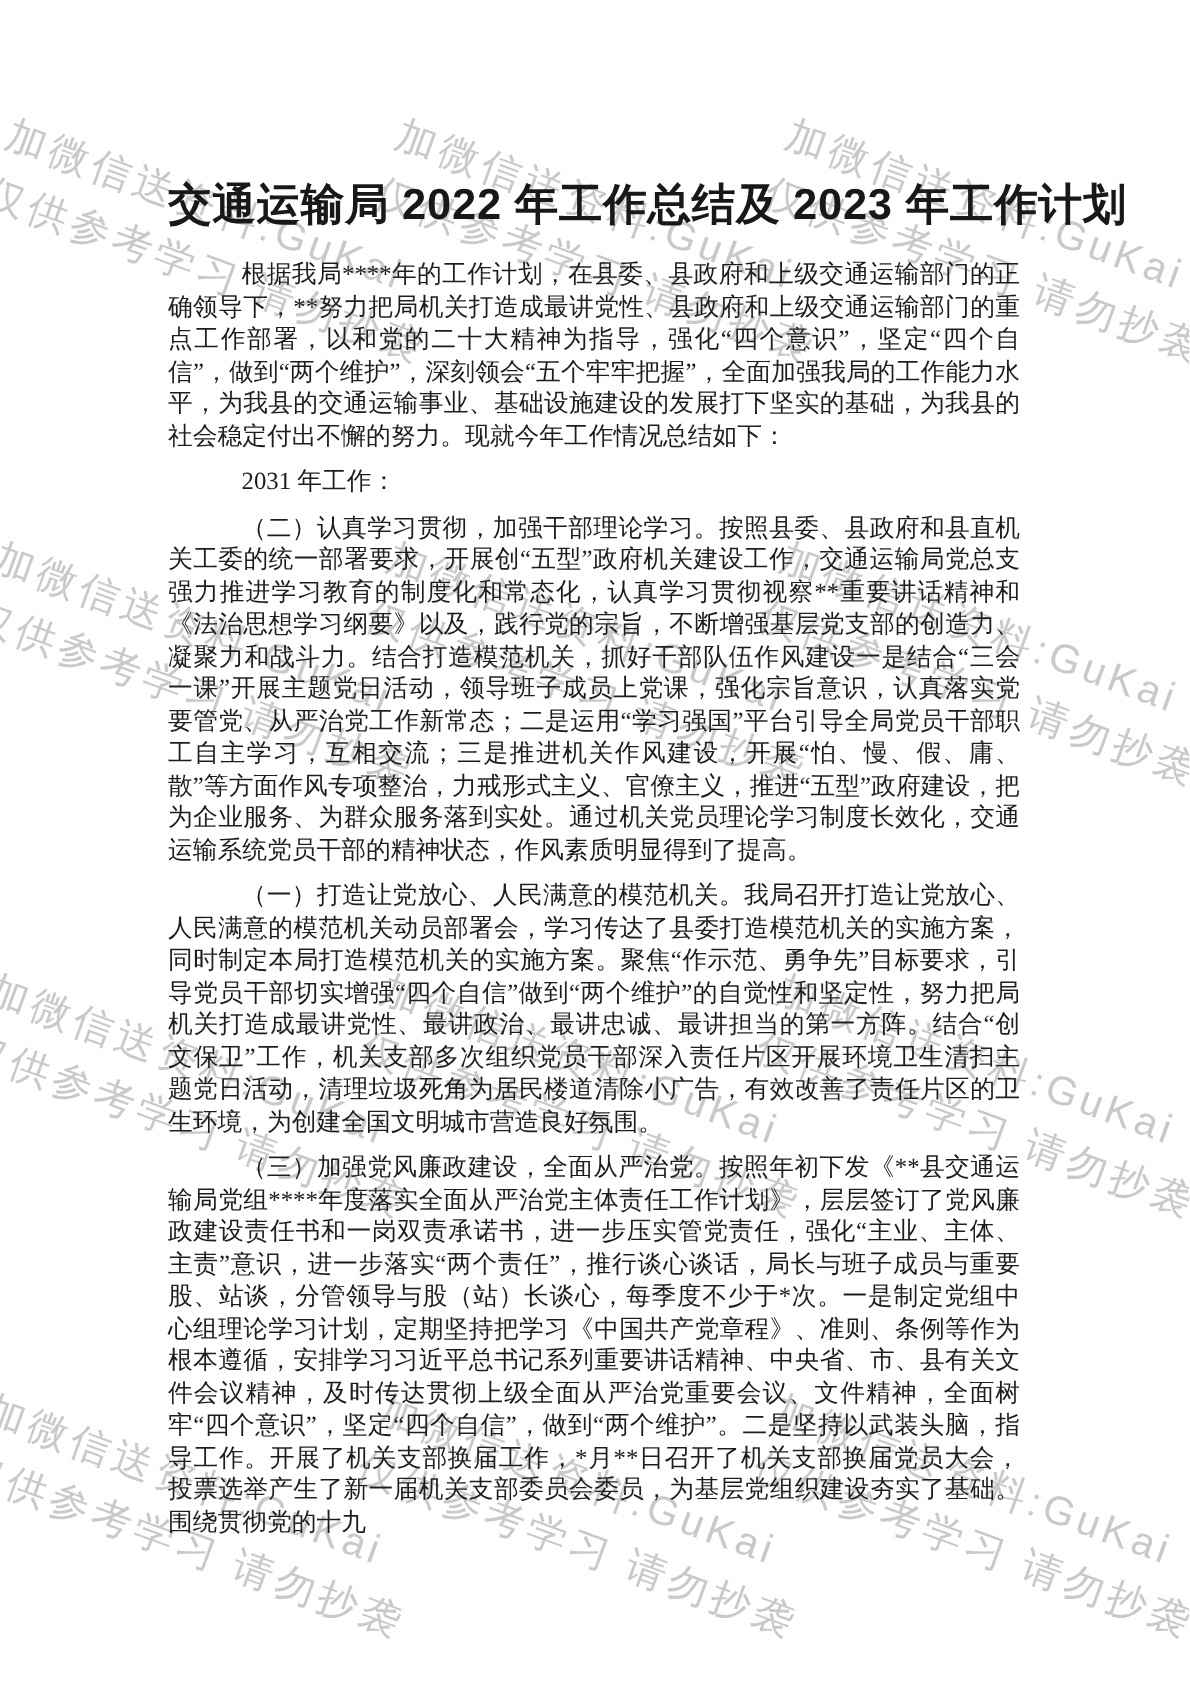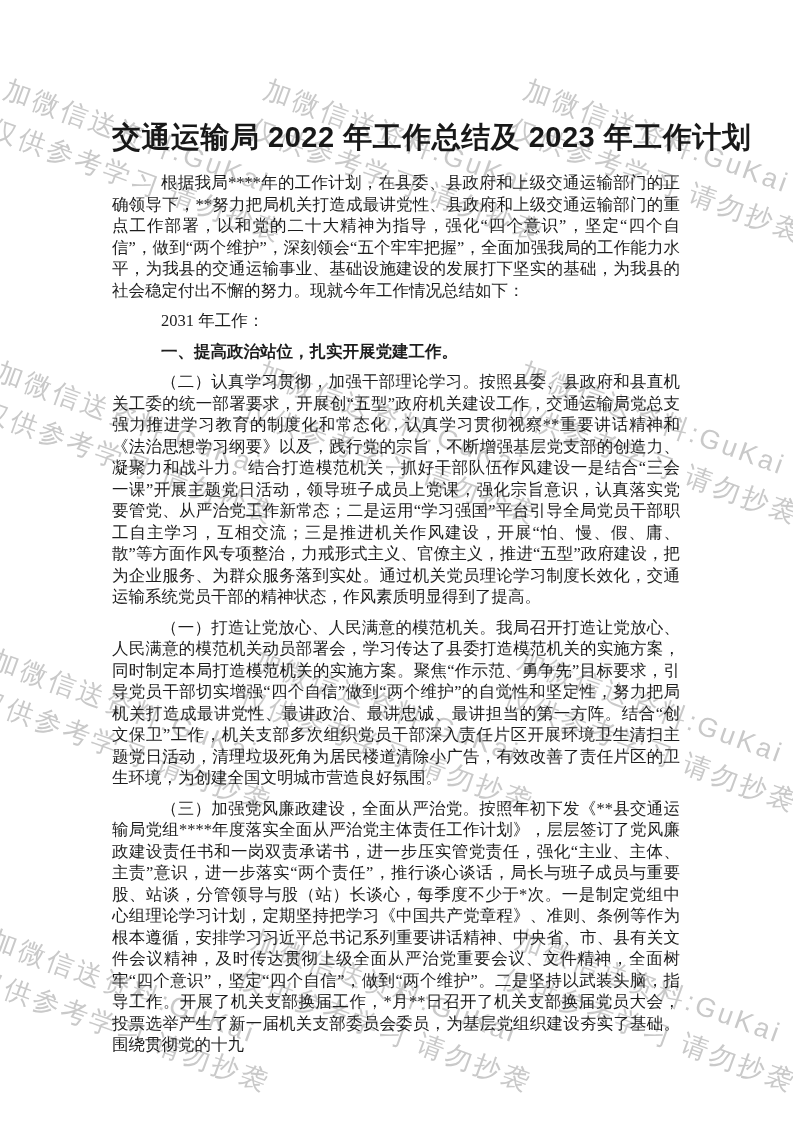--- a/index.html
+++ b/index.html
@@ -102,19 +102,18 @@
     <div class="wm" style="left:524px; top:920px;">
       <span>加微信送资料:GuKai</span>
       <span>仅供参考学习 请勿抄袭</span>
     </div>
   </div>
 
   <div class="content">
     <h1 class="doc-title">交通运输局 2022 年工作总结及 2023 年工作计划</h1>
     <p class="para">根据我局****年的工作计划，在县委、县政府和上级交通运输部门的正确领导下，**努力把局机关打造成最讲党性、县政府和上级交通运输部门的重点工作部署，以和党的二十大精神为指导，强化“四个意识”，坚定“四个自信”，做到“两个维护”，深刻领会“五个牢牢把握”，全面加强我局的工作能力水平，为我县的交通运输事业、基础设施建设的发展打下坚实的基础，为我县的社会稳定付出不懈的努力。现就今年工作情况总结如下：</p>
     <p class="para">2031 年工作：</p>
-    <p class="para heading">一、提高政治站位，扎实开展党建工作。</p>
     <p class="para">（二）认真学习贯彻，加强干部理论学习。按照县委、县政府和县直机关工委的统一部署要求，开展创“五型”政府机关建设工作，交通运输局党总支强力推进学习教育的制度化和常态化，认真学习贯彻视察**重要讲话精神和《法治思想学习纲要》以及，践行党的宗旨，不断增强基层党支部的创造力、凝聚力和战斗力。结合打造模范机关，抓好干部队伍作风建设一是结合“三会一课”开展主题党日活动，领导班子成员上党课，强化宗旨意识，认真落实党要管党、从严治党工作新常态；二是运用“学习强国”平台引导全局党员干部职工自主学习，互相交流；三是推进机关作风建设，开展“怕、慢、假、庸、散”等方面作风专项整治，力戒形式主义、官僚主义，推进“五型”政府建设，把为企业服务、为群众服务落到实处。通过机关党员理论学习制度长效化，交通运输系统党员干部的精神状态，作风素质明显得到了提高。</p>
     <p class="para">（一）打造让党放心、人民满意的模范机关。我局召开打造让党放心、人民满意的模范机关动员部署会，学习传达了县委打造模范机关的实施方案，同时制定本局打造模范机关的实施方案。聚焦“作示范、勇争先”目标要求，引导党员干部切实增强“四个自信”做到“两个维护”的自觉性和坚定性，努力把局机关打造成最讲党性、最讲政治、最讲忠诚、最讲担当的第一方阵。结合“创文保卫”工作，机关支部多次组织党员干部深入责任片区开展环境卫生清扫主题党日活动，清理垃圾死角为居民楼道清除小广告，有效改善了责任片区的卫生环境，为创建全国文明城市营造良好氛围。</p>
     <p class="para">（三）加强党风廉政建设，全面从严治党。按照年初下发《**县交通运输局党组****年度落实全面从严治党主体责任工作计划》，层层签订了党风廉政建设责任书和一岗双责承诺书，进一步压实管党责任，强化“主业、主体、主责”意识，进一步落实“两个责任”，推行谈心谈话，局长与班子成员与重要股、站谈，分管领导与股（站）长谈心，每季度不少于*次。一是制定党组中心组理论学习计划，定期坚持把学习《中国共产党章程》、准则、条例等作为根本遵循，安排学习习近平总书记系列重要讲话精神、中央省、市、县有关文件会议精神，及时传达贯彻上级全面从严治党重要会议、文件精神，全面树牢“四个意识”，坚定“四个自信”，做到“两个维护”。二是坚持以武装头脑，指导工作。开展了机关支部换届工作，*月**日召开了机关支部换届党员大会，投票选举产生了新一届机关支部委员会委员，为基层党组织建设夯实了基础。围绕贯彻党的十九</p>
   </div>
 
 </div>
 
 </body></html>

